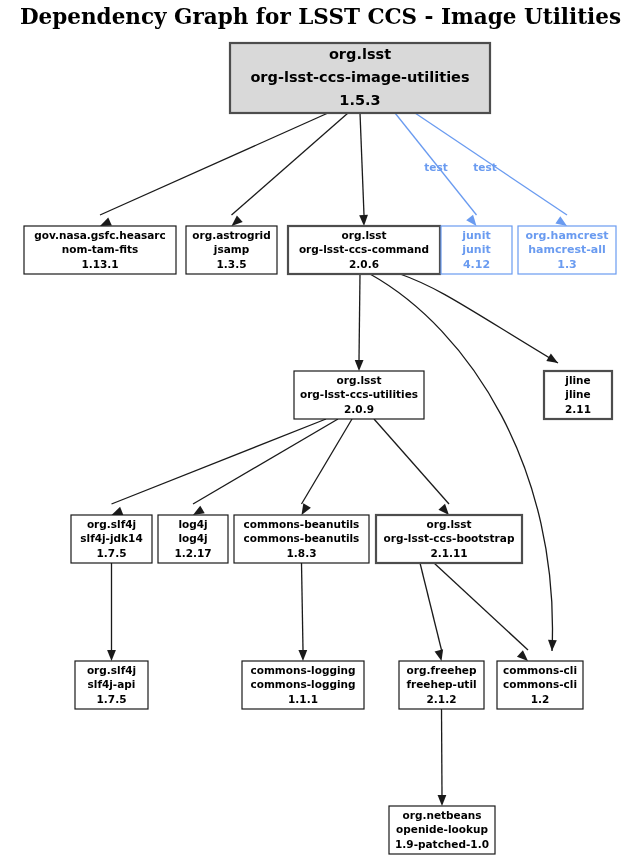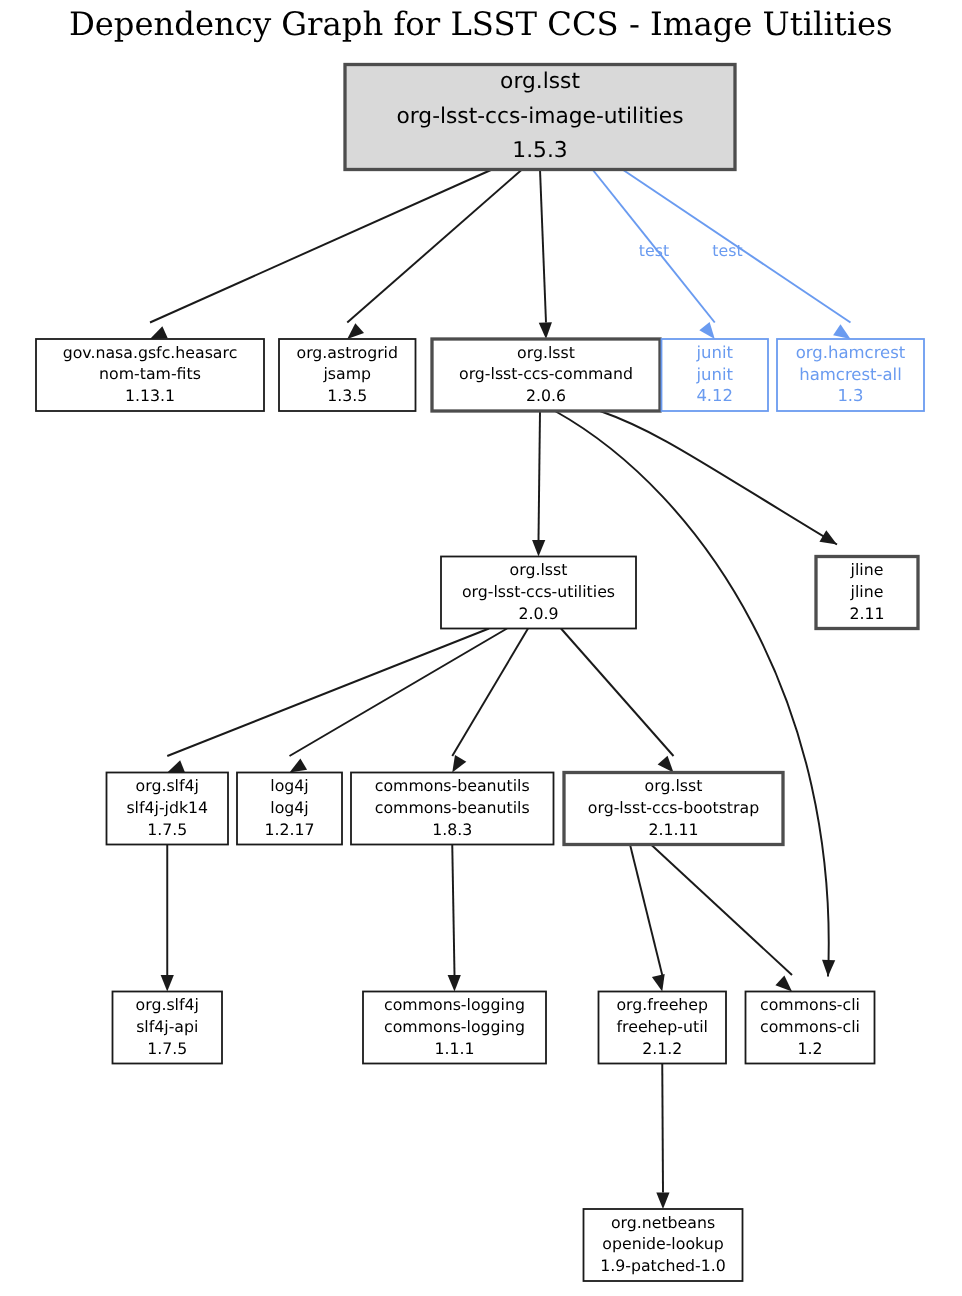--- a/index.html
+++ b/index.html
@@ -7,20 +7,21 @@
     padding: 0;
     background: #ffffff;
   }
   #page {
     position: relative;
     width: 641px;
     height: 864px;
     background: #ffffff;
     overflow: hidden;
     font-family: "DejaVu Sans", sans-serif;
+    font-weight: bold;
   }
   #graph-title {
     position: absolute;
     left: 0;
     top: 4px;
     width: 641px;
     text-align: center;
     font-family: "DejaVu Serif", serif;
     font-size: 21.5px;
     color: #000000;

